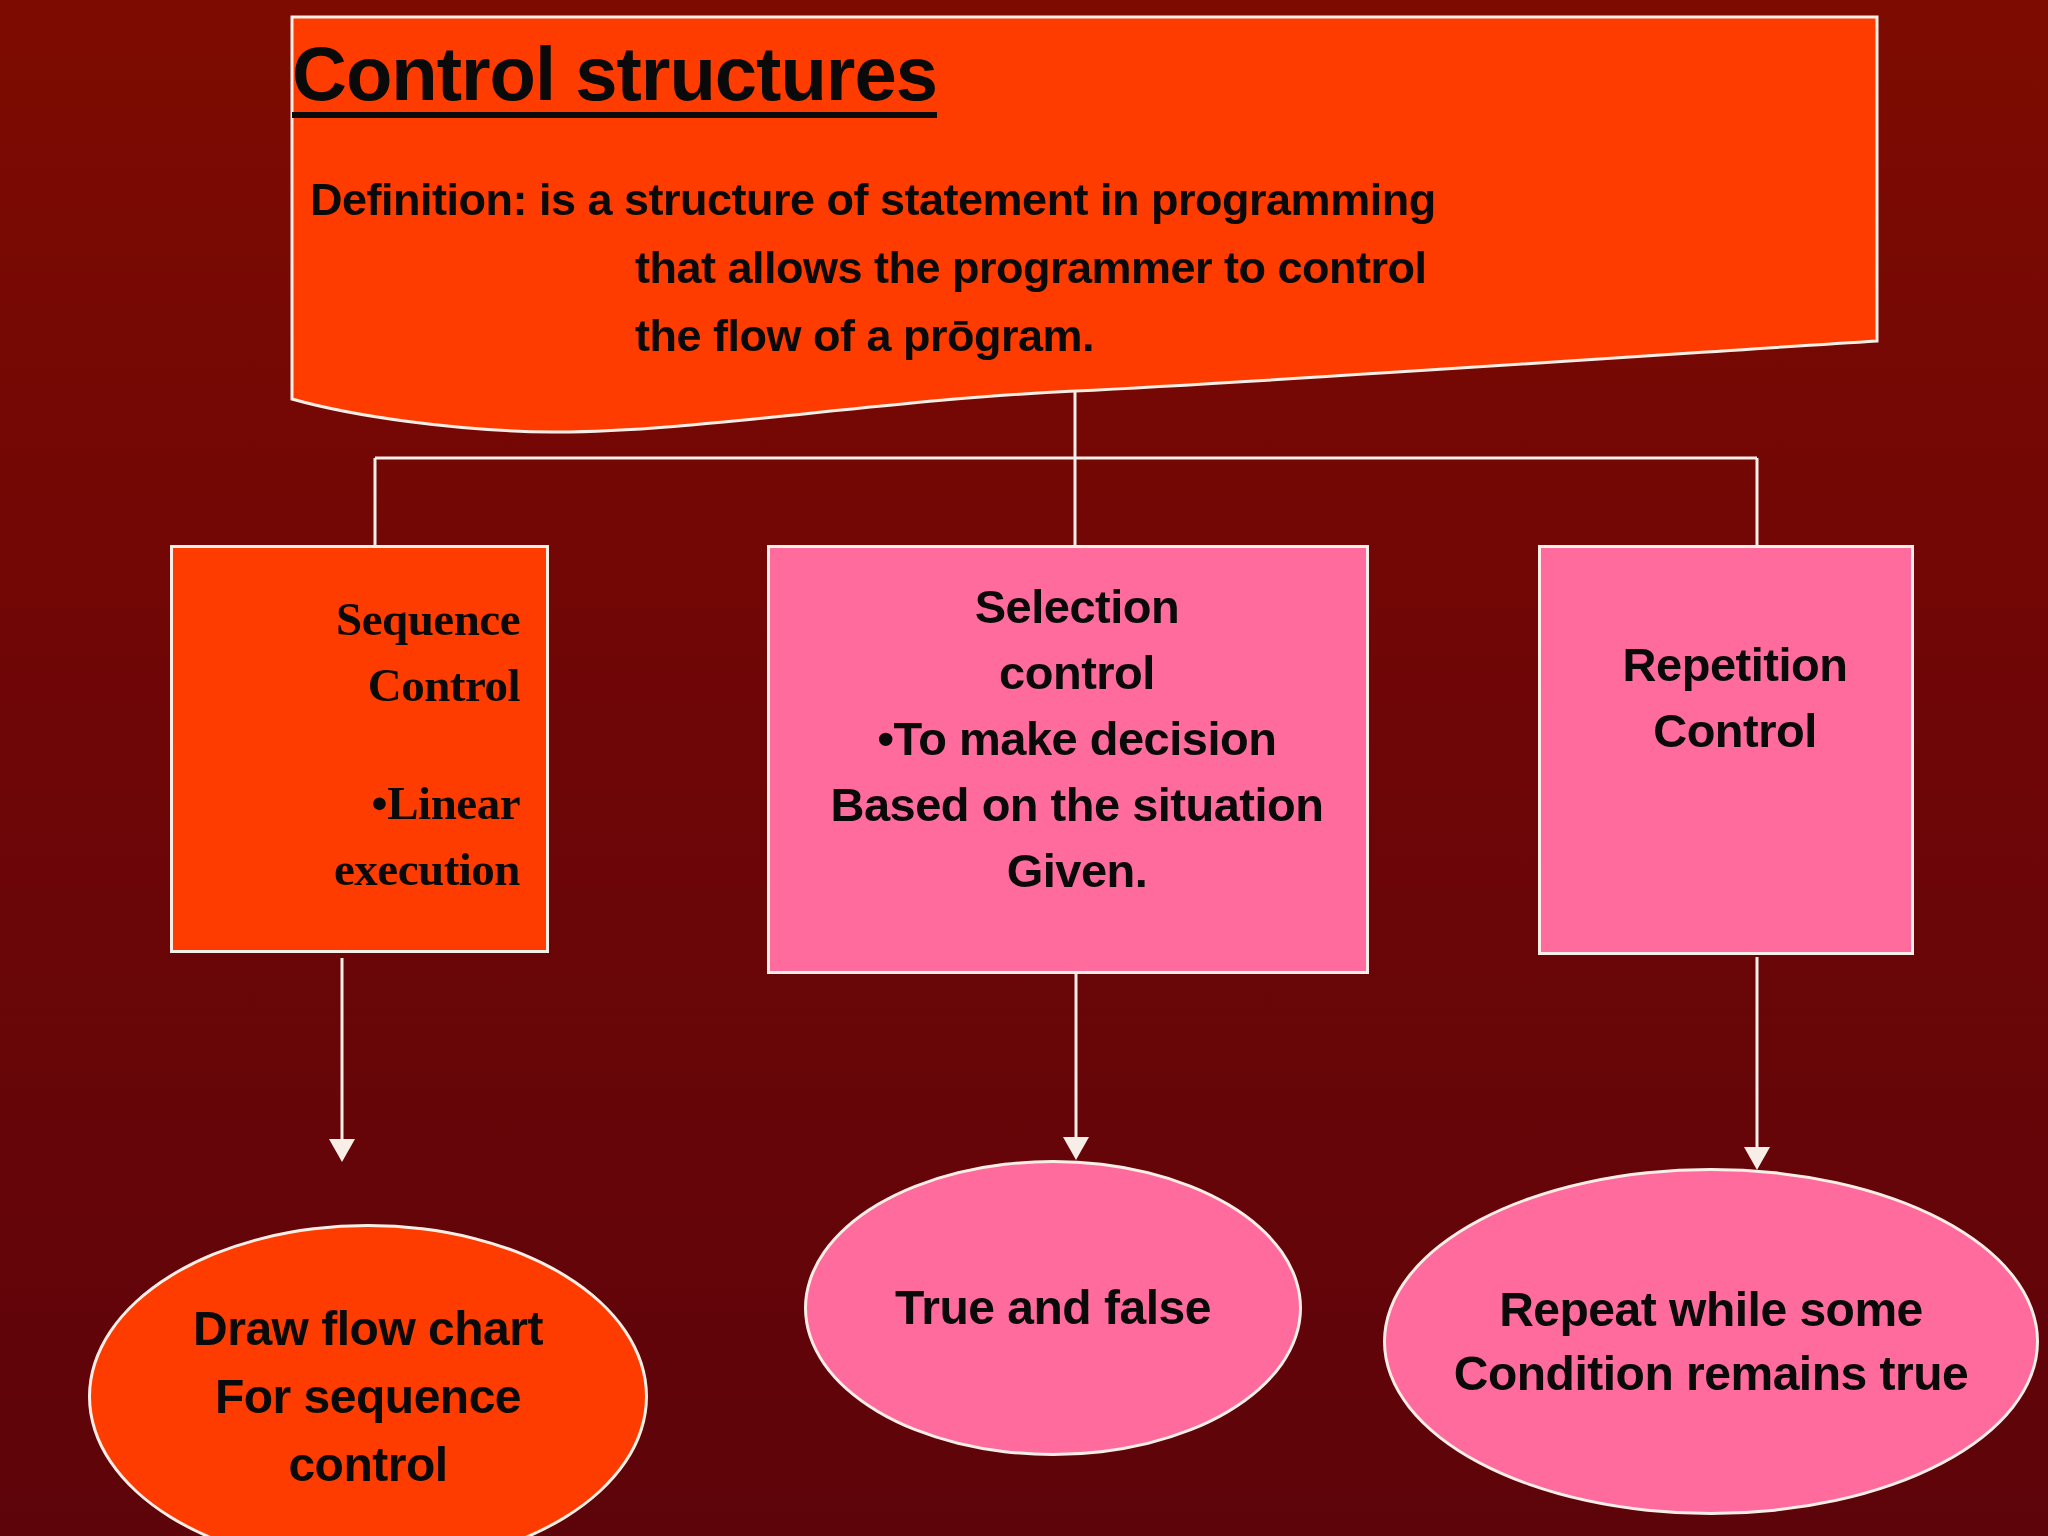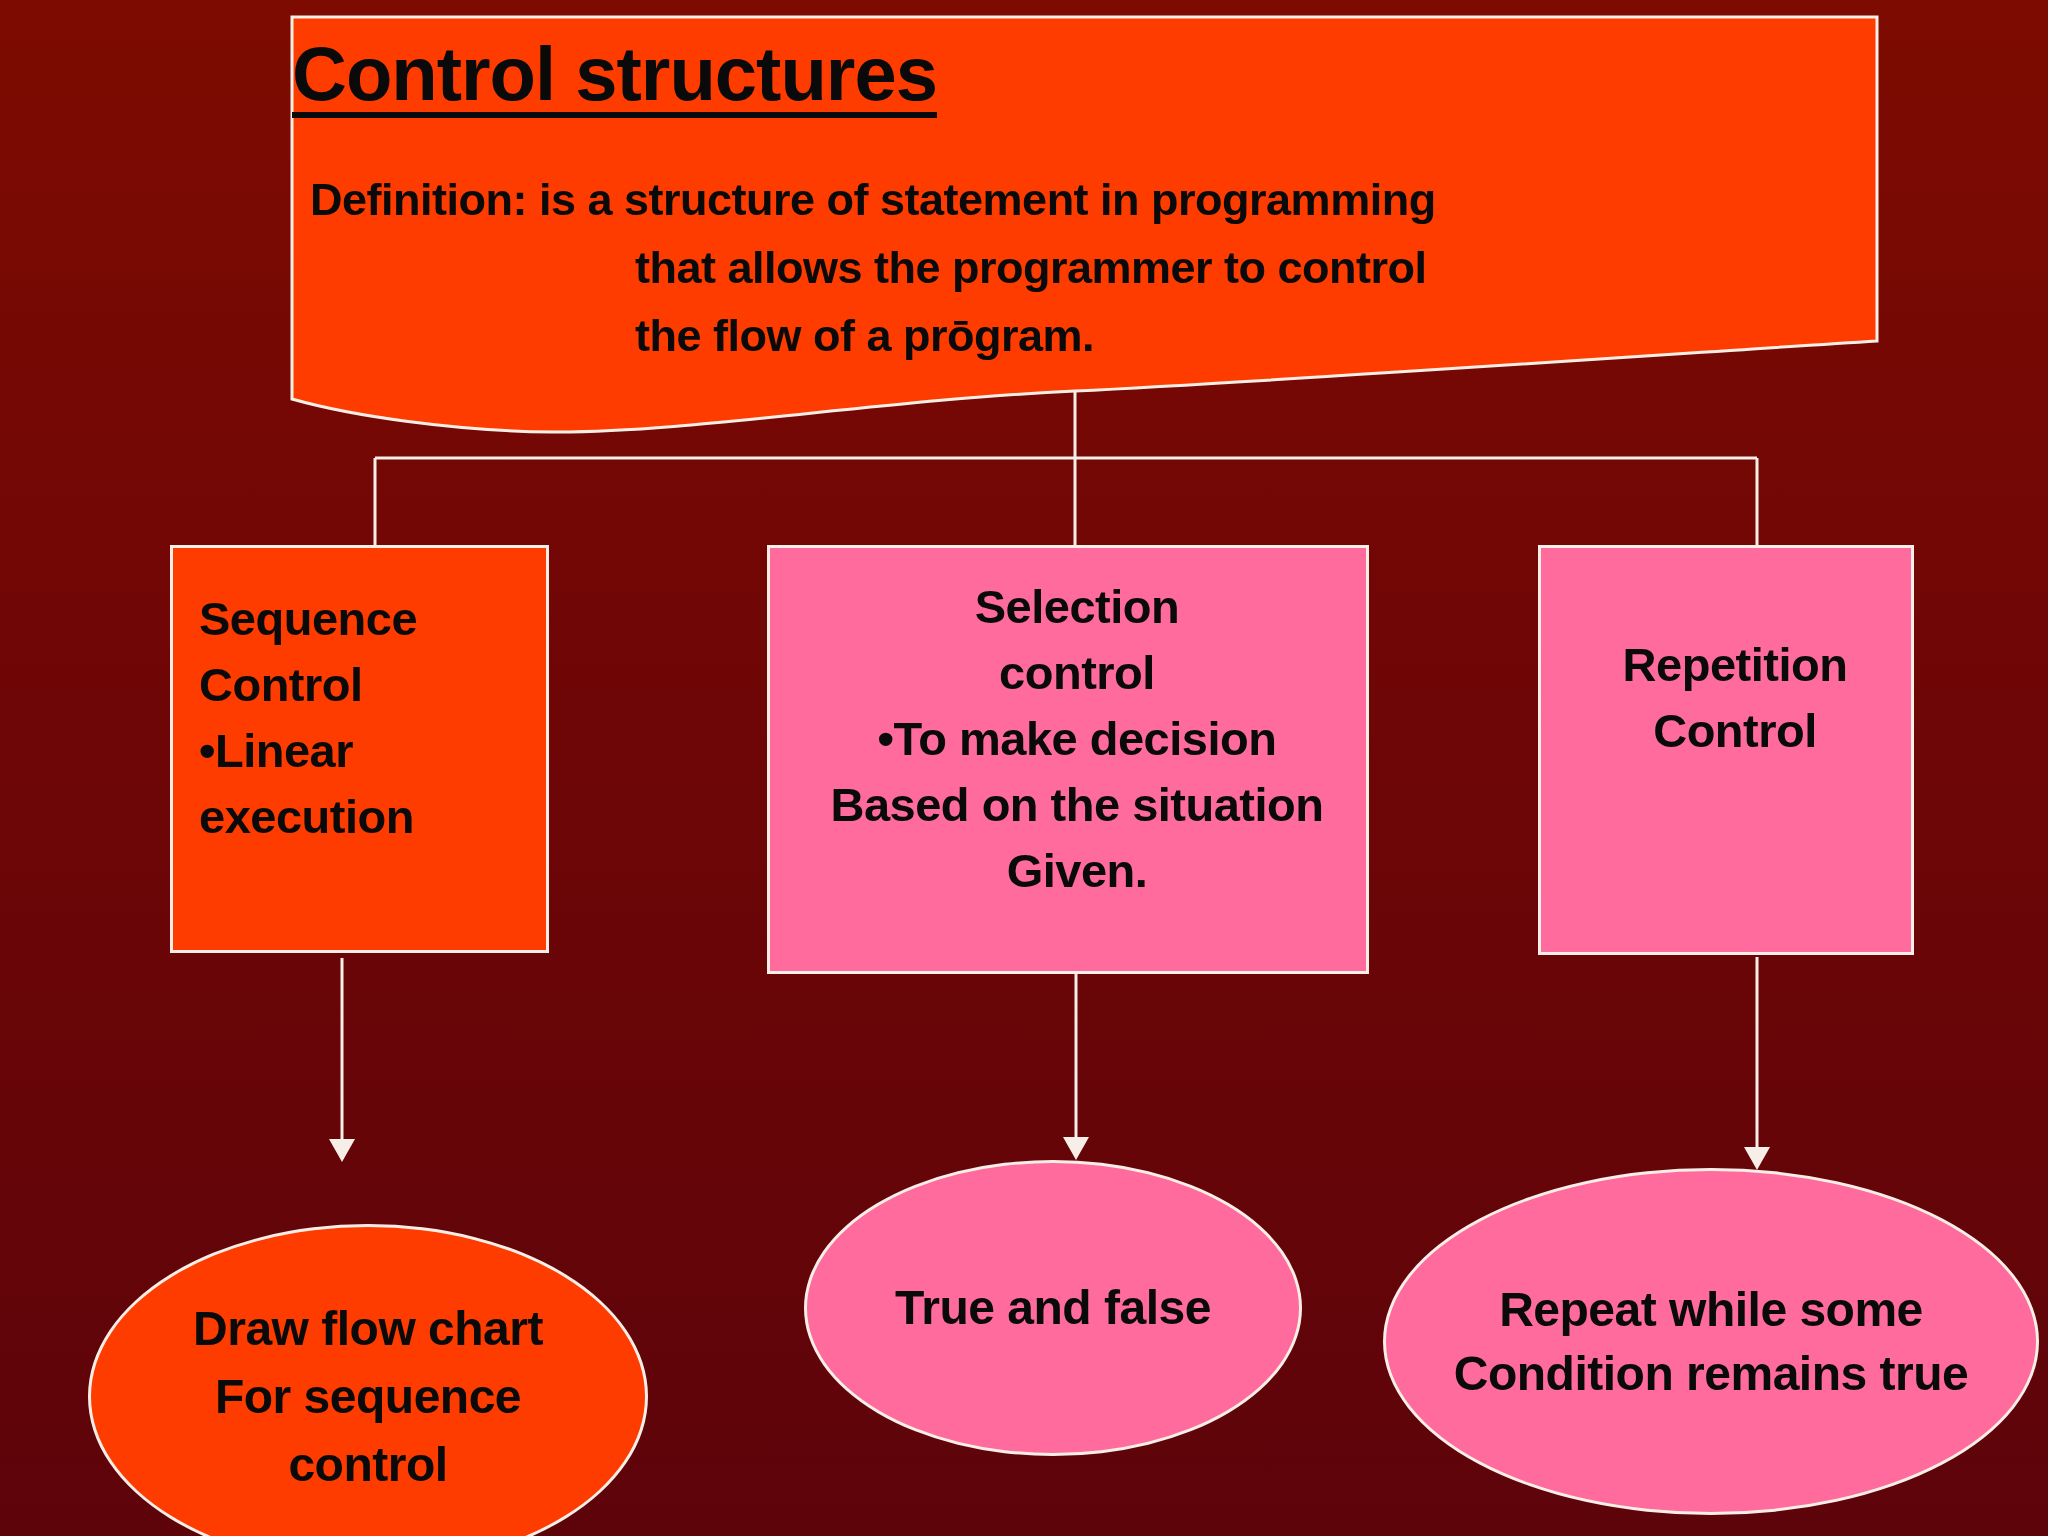--- a/index.html
+++ b/index.html
@@ -31,22 +31,22 @@
 
   
   .node{
     position:absolute;box-sizing:border-box;
     border:3px solid #f7efe7;
     padding-left:18px;
   }
   .orange{background:#ff3c00;}
   .pink{background:#ff6b9d;}
   .node-text{font-size:47px;line-height:66px;letter-spacing:-0.5px;}
-  #box-sequence{left:170px;top:545px;width:379px;height:408px;padding:38px 26px;text-align:left;}
-  #box-sequence .gap{}
+  #box-sequence{left:170px;top:545px;width:379px;height:408px;padding:38px 26px;text-align:right;font-family:Liberation Serif, serif;}
+  #box-sequence .gap{margin-top:52px;}
   #box-selection{left:767px;top:545px;width:602px;height:429px;padding-top:26px;text-align:center;}
   #box-repetition{left:1538px;top:545px;width:376px;height:410px;padding-top:84px;text-align:center;}
 
   
   .ellipse{
     position:absolute;box-sizing:border-box;
     border:3px solid #f7efe7;border-radius:50%;
     display:flex;align-items:center;justify-content:center;
     text-align:center;font-size:48px;line-height:68px;letter-spacing:-0.5px;
   }

